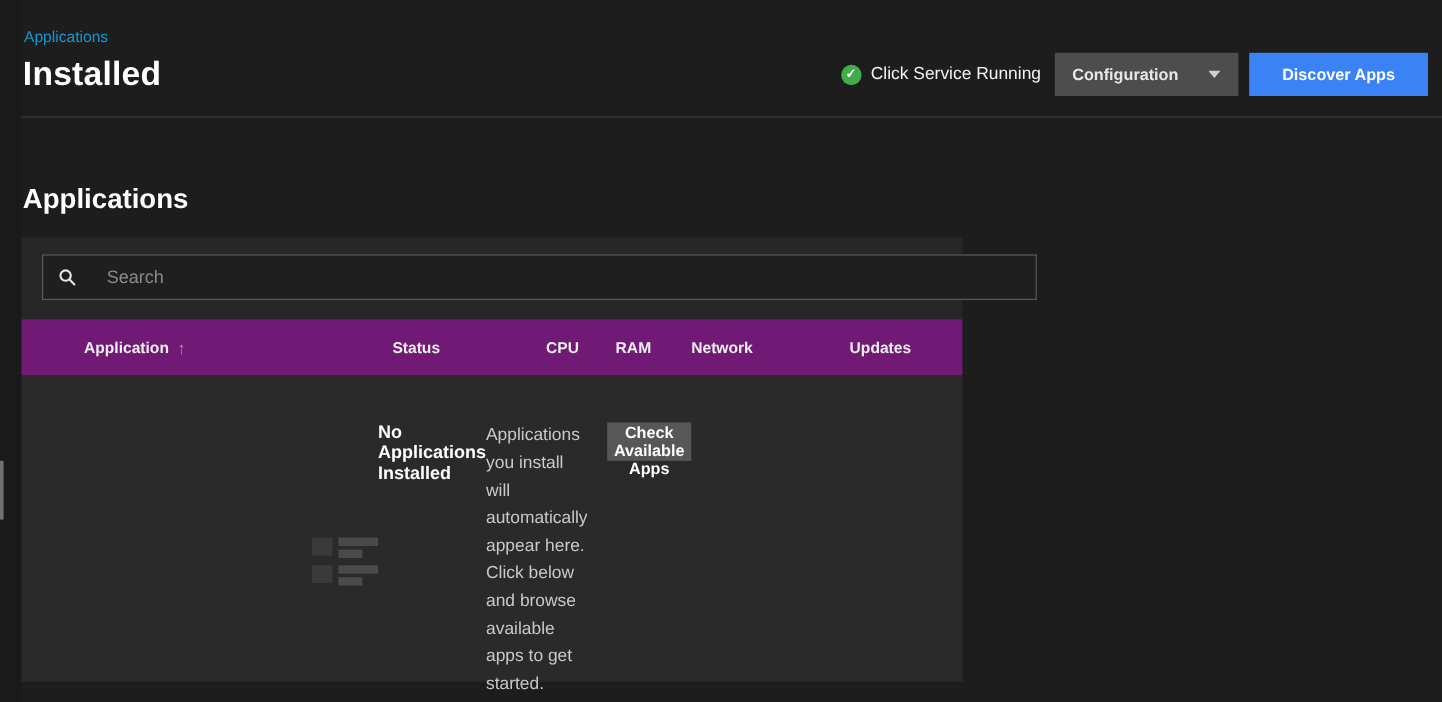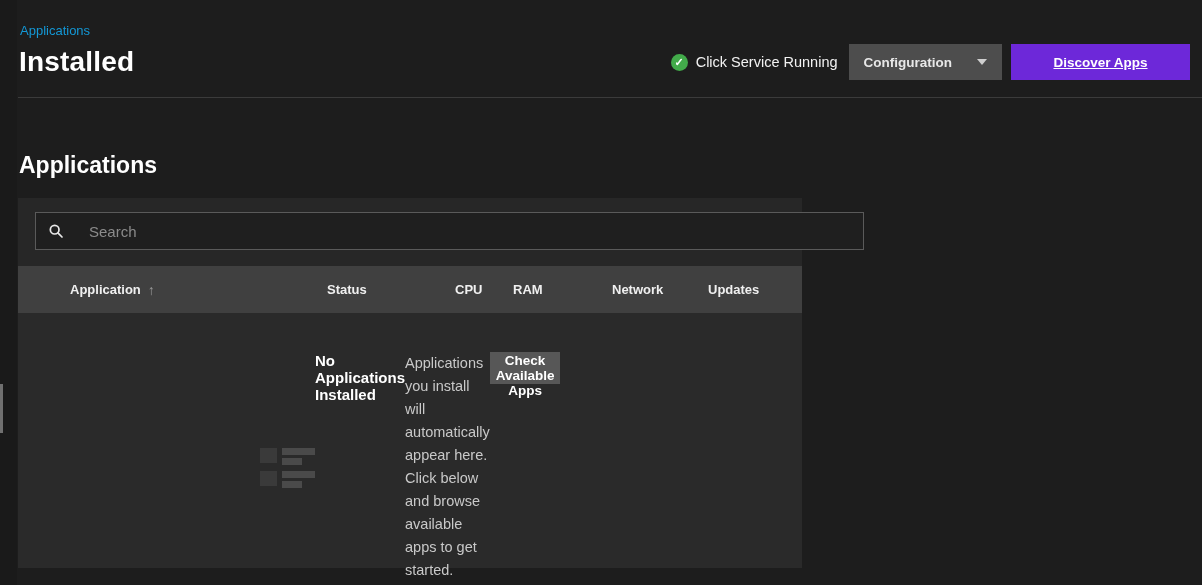--- a/index.html
+++ b/index.html
@@ -41,23 +41,23 @@
     height: 36px; padding: 0 15px; background: #4d4d4d;
     color: #e8e8e8; font-weight: bold; font-size: 13.5px;
     display: flex; align-items: center; gap: 25px;
   }
   .caret-down {
     width: 0; height: 0; display: inline-block;
     border-left: 5px solid transparent; border-right: 5px solid transparent;
     border-top: 6px solid #cfcfcf;
   }
   .btn-discover {
-    height: 36px; width: 179px; background: #6d28d9;
+    height: 36px; width: 149px; background: #3b82f6;
     color: #ffffff; font-weight: bold; font-size: 13.5px;
-    display: flex; align-items: center; justify-content: center; text-decoration: underline;
+    display: flex; align-items: center; justify-content: center;
   }
   .divider { position: absolute; top: 97px; left: 18px; right: 0; height: 1px; background: #3b3b3b; }
 
   .section-title {
     position: absolute; left: 19px; top: 152px;
     font-size: 23px; font-weight: bold; color: #ffffff;
   }
 
   
   .card { position: absolute; left: 18px; top: 198px; width: 784px; height: 370px; }
@@ -66,47 +66,47 @@
     position: absolute; left: 17px; top: 14px; width: 829px; height: 38px;
     box-sizing: border-box; border: 1px solid #5a5a5a; background: #1f1f1f;
     display: flex; align-items: center; gap: 23px; padding: 0 12px;
   }
   .search-input {
     flex: 1; background: transparent; border: none; outline: none;
     color: #dddddd; font-size: 15px; font-family: "Liberation Sans", sans-serif;
   }
   .search-input::placeholder { color: #8b8b8b; }
 
-  .table-header { position: relative; height: 47px; background: #404040; }
+  .table-header { position: relative; height: 47px; background: #701a75; }
   .th {
     position: absolute; top: 0; height: 100%;
     display: flex; align-items: center;
     font-size: 13px; font-weight: bold; color: #f0f0f0; cursor: pointer;
   }
   .th-application { left: 52px; }
   .th-status { left: 309px; }
   .th-cpu { left: 437px; }
   .th-ram { left: 495px; }
-  .th-network { left: 558px; margin-left: 36px; }
+  .th-network { left: 558px; }
   .th-updates { left: 651px; margin-left: 39px; }
   .sort-arrow { color: #9a9a9a; font-weight: normal; margin-left: 7px; font-size: 14px; }
 
   .table-body { position: relative; height: 255px; background: #2a2a2a; }
   .empty-state {
     position: absolute; left: 242px; top: 39px; width: 300px;
     display: flex; align-items: flex-start;
   }
   .empty-icon { align-self: center; margin-bottom: 6px; }
   .icon-row { display: flex; gap: 5px; margin-bottom: 6px; }
   .icon-square { width: 17px; height: 15px; background: #3a3a3a; }
   .icon-bars { display: flex; flex-direction: column; gap: 3px; }
   .bar-long { width: 33px; height: 7px; background: #4a4a4a; }
   .bar-short { width: 20px; height: 7px; background: #4a4a4a; }
   .empty-title { font-size: 15px; font-weight: bold; color: #ffffff; margin: 0 0 11px 0; }
-  .empty-desc { font-size: 14.5px; color: #c9c9c9; line-height: 23px; margin: 0 0 14px 0; }
+  .empty-desc { font-size: 14.5px; color: #c9c9c9; line-height: 23px; margin: 0 16px 14px 0; }
   .btn-check {
     height: 32px; width: 100%; background: #575757;
     color: #ffffff; font-weight: bold; font-size: 13.5px;
   }
 </style>
 </head>
 <body>
 
 <div class="screen">
 

